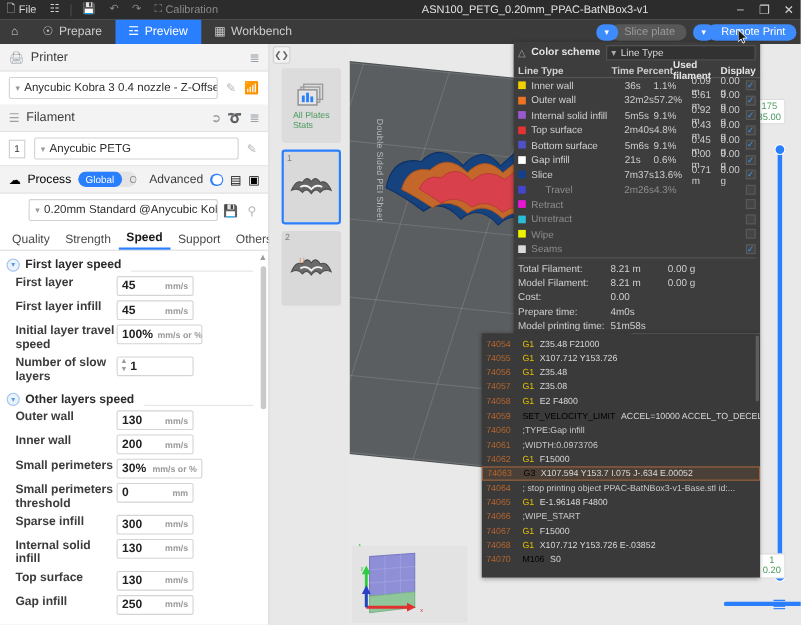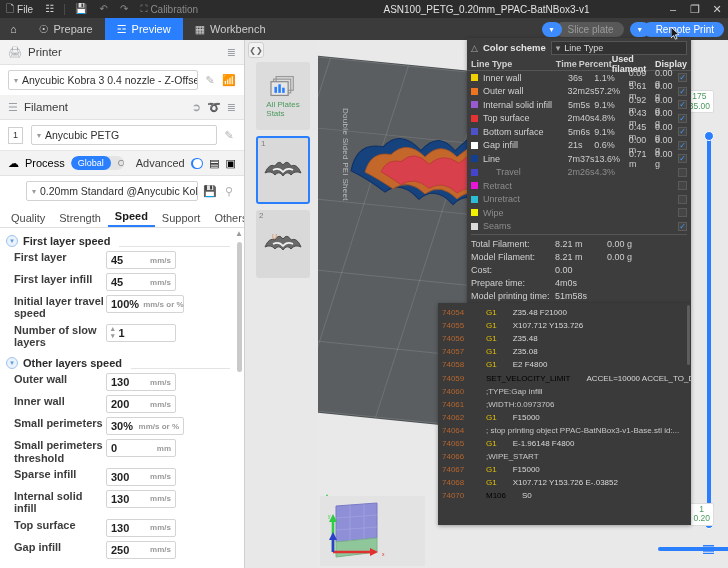--- a/index.html
+++ b/index.html
@@ -249,21 +249,21 @@
   .t-v2 { color: #d0d0d0; }
   .cs-divider { height: 1px; background: #565656; margin: 1px 4px 2px 4px; }
 
   
   .gcode {
     position: absolute; left: 438px; top: 303px; width: 253px; height: 222px;
     background: #3a3a3a; font-family: "Liberation Sans", sans-serif;
     font-size: 8px; overflow: hidden; padding-top: 3px;
     box-shadow: 0 1px 4px rgba(0,0,0,.35);
   }
-  .gline { display: flex; height: 13.1px; align-items: center; padding: 0 4px; gap: 16px; white-space: nowrap; }
+  .gline { display: flex; height: 13.1px; align-items: center; padding: 0 4px; gap: 5px; white-space: nowrap; }
   .gline.hl { border: 1px solid #a0643c; background: #4a4038; }
   .gnum { color: #b5652e; width: 28px; flex: 0 0 28px; }
   .gcmd { color: #e3c000; }
   .gtxt { color: #d8d8d8; }
   .gcom { color: #c8c8c8; }
   .gcode-scroll { position: absolute; right: 1px; top: 2px; width: 3px; height: 60px; background: #5d5d5d; border-radius: 2px; }
 </style>
 </head>
 <body>
 <div id="app">
@@ -724,21 +724,21 @@
           <span class="c-pct" style="width:42px">0.6%</span>
           <span class="c-fil" style="width:32px">0.00 m</span>
           <span class="c-g" style="width:28px">0.00 g</span>
           <span class="c-disp" style="width:auto">
             <span class="dchk on">✓</span>
           </span>
         </div>
         <div class="cs-row">
           <span class="c-name" style="width:118px;display:flex;align-items:center;gap:5px">
             <span class="sw" style="background:#12408f"></span>
-            <span>Line</span>
+            <span>Slice</span>
           </span>
           <span class="c-time">7m37s</span>
           <span class="c-pct" style="width:42px">13.6%</span>
           <span class="c-fil" style="width:32px">0.71 m</span>
           <span class="c-g" style="width:28px">0.00 g</span>
           <span class="c-disp" style="width:auto">
             <span class="dchk on">✓</span>
           </span>
         </div>
         <div class="cs-row">
@@ -881,20 +881,25 @@
         </div>
         <div class="gline">
           <span class="gnum">74061</span>
           <span class="gcom">;WIDTH:0.0973706</span>
         </div>
         <div class="gline">
           <span class="gnum">74062</span>
           <span class="gcmd">G1</span>
           <span class="gtxt">F15000</span>
         </div>
+        <div class="gline hl">
+          <span class="gnum">74063</span>
+          <span class="g3">G3</span>
+          <span class="gtxt">X107.594 Y153.7 I.075 J-.634 E.00052</span>
+        </div>
         <div class="gline">
           <span class="gnum">74064</span>
           <span class="gcom">; stop printing object PPAC-BatNBox3-v1-Base.stl id:...</span>
         </div>
         <div class="gline">
           <span class="gnum">74065</span>
           <span class="gcmd">G1</span>
           <span class="gtxt">E-1.96148 F4800</span>
         </div>
         <div class="gline">

